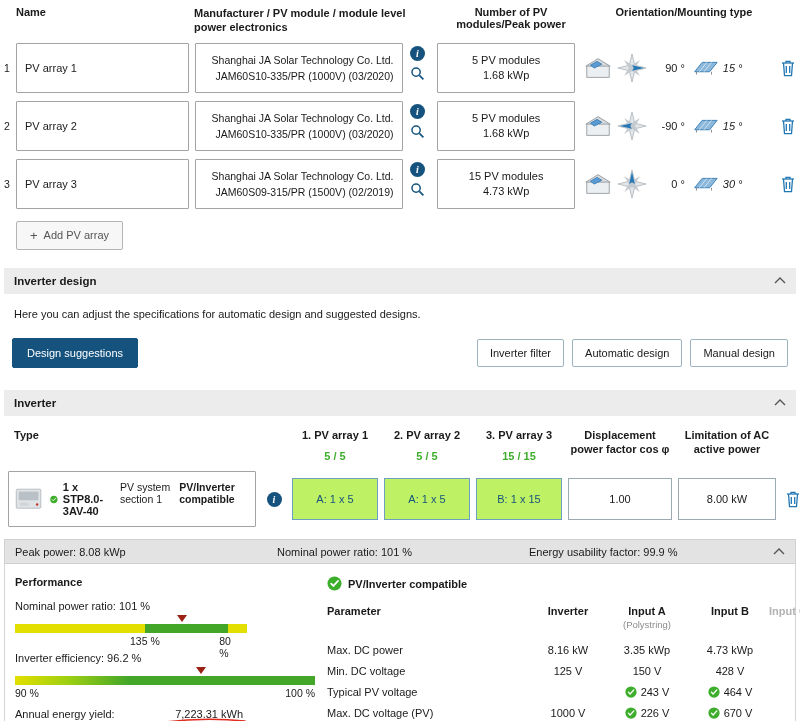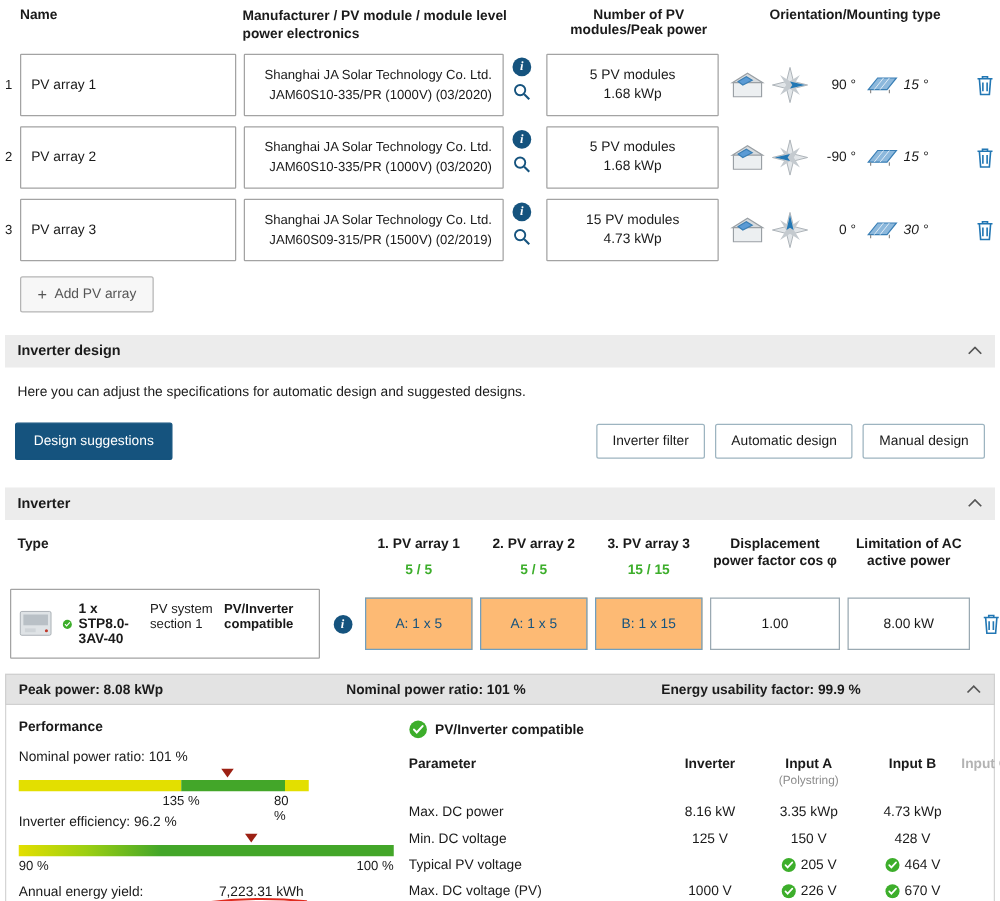--- a/index.html
+++ b/index.html
@@ -41,25 +41,25 @@
   
   .inv-grid{display:grid;grid-template-columns:248px 24px 86px 86px 86px 104px 98px 22px;column-gap:6px;padding:0 4px;}
   .inv-head{margin-top:12px;font-weight:bold;}
   .inv-head .cell{display:flex;flex-direction:column;align-items:center;gap:7px;text-align:center;line-height:1.3;}
   .inv-head .c-type{align-items:flex-start;text-align:left;padding-left:6px;}
   .count{color:var(--accent_green,#3dae2b);font-weight:bold;}
   .inv-row{margin-top:8px;align-items:center;}
   .type-box{height:56px;display:flex;align-items:center;gap:8px;padding:2px 6px;}
   .type-text{display:flex;flex-direction:row;gap:1px;font-size:10.5px;}
   .type-name-line{display:flex;align-items:center;gap:5px;font-weight:bold;font-size:11px;}
-  .config-box{height:42px;border:1px solid #6f9fc0;display:flex;align-items:center;justify-content:center;color:#17537e;background:#fdba74;cursor:pointer;}
+  .config-box{height:42px;border:1px solid #6f9fc0;display:flex;align-items:center;justify-content:center;color:#17537e;background:#bef264;cursor:pointer;}
   .num-box{height:42px;border:1px solid #9aa9b2;display:flex;align-items:center;justify-content:center;background:#fff;cursor:pointer;}
 
   
-  .summary{margin-top:12px;background:#e3e3e3;border:1px solid #d0d0d0;height:25px;display:flex;align-items:center;font-weight:bold;padding:0 10px;}
+  .summary{margin-top:12px;background:#e3e3e3;border:1px solid #d0d0d0;height:25px;display:flex;align-items:center;font-weight:normal;padding:0 10px;}
   .summary .s1{width:262px;}
   .summary .s2{width:252px;}
   .summary .s3{flex:1;}
 
   
   .bottom{border:1px solid #d5d5d5;border-top:none;display:flex;padding:12px 10px 6px 10px;min-height:196px;}
   .perf{width:306px;}
   .perf-title{font-weight:bold;margin-bottom:12px;}
   .gauge-label{margin-bottom:2px;}
   .bar{position:relative;height:9px;display:flex;margin-top:12px;}
@@ -422,21 +422,21 @@
           <div class="crow-cell cc">428 V</div>
           <div class="crow-cell cc"></div>
 
           <div class="crow-cell param">Typical PV voltage</div>
           <div class="crow-cell cc"></div>
           <div class="crow-cell cc">
               <svg width="12" height="12" viewBox="0 0 16 16">
                 <circle cx="8" cy="8" r="7.5" fill="#3dae2b"></circle>
                 <path d="M4.5 8.2 l2.3 2.4 L11.8 5.2" stroke="#fff" stroke-width="1.8" fill="none" stroke-linecap="round"></path>
               </svg>
-              <span>205 V</span>
+              <span>243 V</span>
             </div>
           <div class="crow-cell cc">
               <svg width="12" height="12" viewBox="0 0 16 16">
                 <circle cx="8" cy="8" r="7.5" fill="#3dae2b"></circle>
                 <path d="M4.5 8.2 l2.3 2.4 L11.8 5.2" stroke="#fff" stroke-width="1.8" fill="none" stroke-linecap="round"></path>
               </svg>
               <span>464 V</span>
             </div>
           <div class="crow-cell cc"></div>
 

